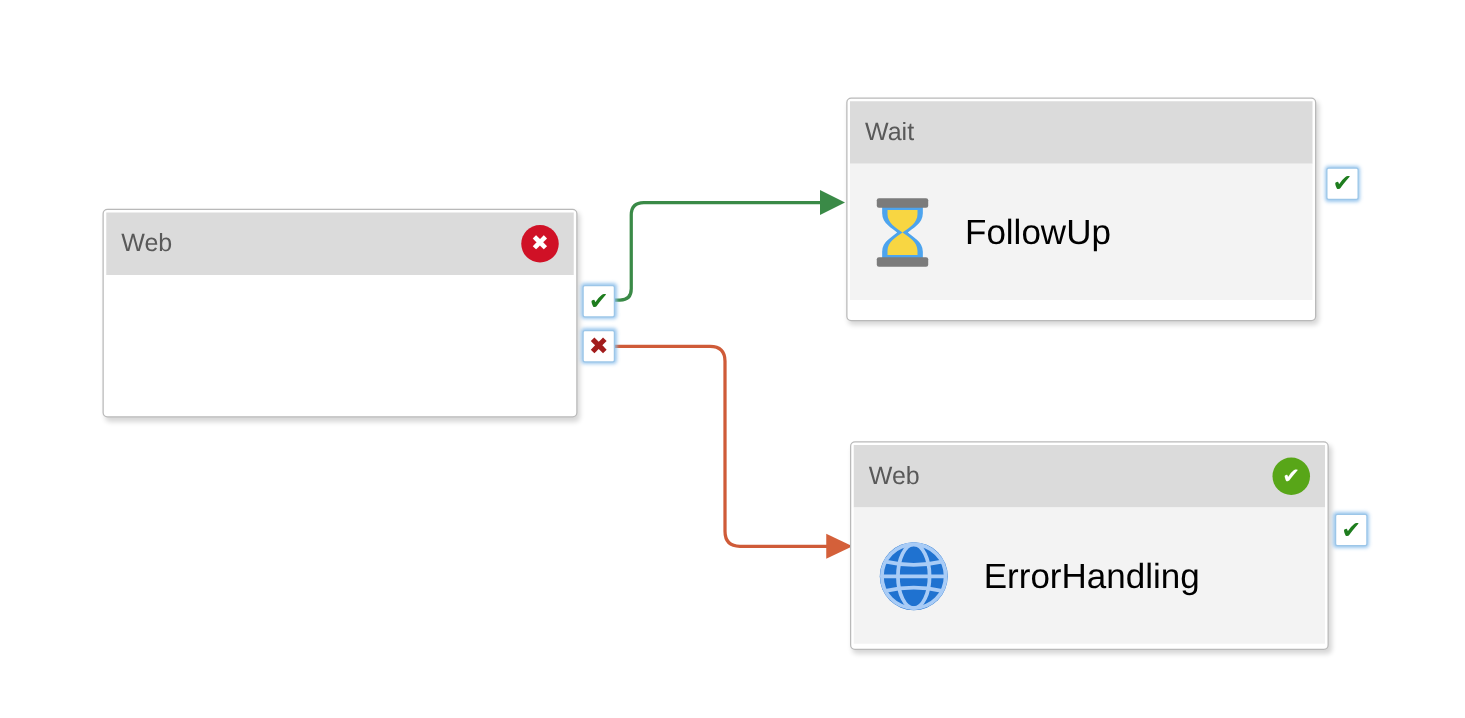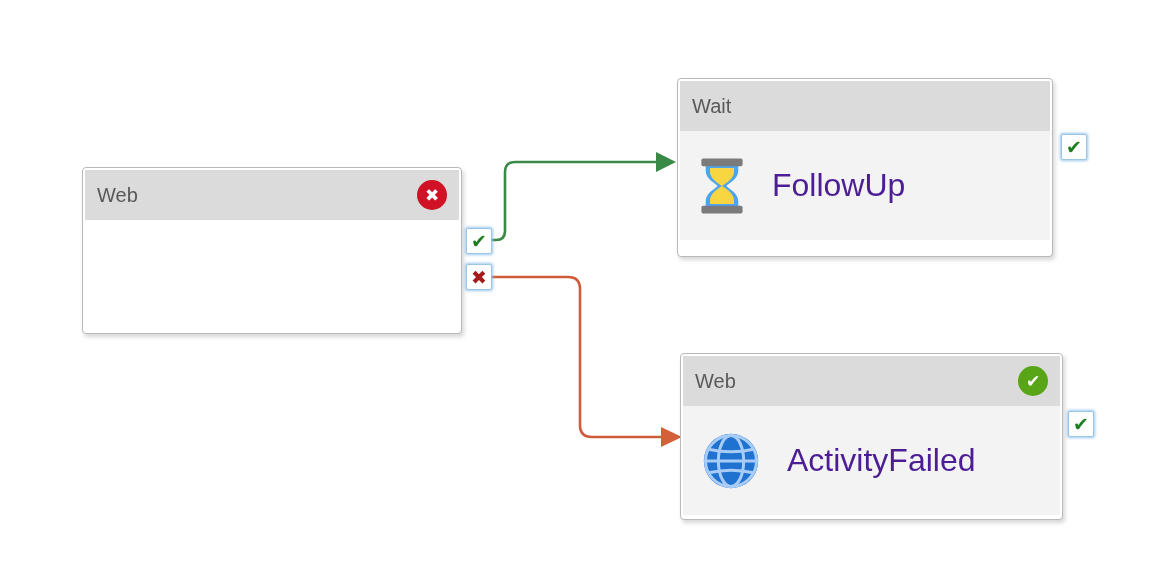--- a/index.html
+++ b/index.html
@@ -15,21 +15,21 @@
   .head-failure { fill: #d4603a; }
 
   
   .node { position: absolute; z-index: 2; background: #ffffff;
     border: 1px solid #b9b9b9; border-radius: 4px; padding: 2px;
     box-shadow: 2px 3px 4px rgba(0,0,0,0.16); }
   .node-header { height: 50px; background: #dbdbdb; display: flex;
     align-items: center; padding: 0 12px; }
   .node-type { color: #595959; font-size: 20px; flex: 1 1 auto; }
   .node-body { display: flex; align-items: center; padding: 0 0 0 18px; }
-  .node-name { color: #4c1d95; font-size: 32px; margin-left: 26px; }
+  .node-name { color: #000000; font-size: 28px; margin-left: 26px; }
 
   .badge { width: 30px; height: 30px; border-radius: 50%; display: flex;
     align-items: center; justify-content: center; flex: 0 0 auto; }
   .badge-error   { background: #d01126; }
   .badge-success { background: #58a618; }
   .badge .glyph { color: #ffffff; font-size: 17px; font-weight: bold; line-height: 1;
     font-family: "DejaVu Sans", sans-serif; }
 
   
   .port { position: absolute; z-index: 3; width: 26px; height: 26px;
@@ -105,21 +105,21 @@
           <circle cx="32" cy="32" r="29" fill="#1f72d0"></circle>
           <g fill="none" stroke="#a9ccf6" stroke-width="3.2">
             <circle cx="32" cy="32" r="27.2"></circle>
             <ellipse cx="32" cy="32" rx="13.5" ry="27.2"></ellipse>
             <line x1="5" y1="32" x2="59" y2="32"></line>
             <path d="M8 19.5 Q32 25 56 19.5"></path>
             <path d="M8 44.5 Q32 39 56 44.5"></path>
           </g>
         </svg>
       </span>
-      <span class="node-name">ActivityFailed</span>
+      <span class="node-name">ErrorHandling</span>
     </div>
   </div>
 
   <div class="port port-check" style="left:1068px; top:411px;">
     <span class="glyph">✔</span>
   </div>
 
 </div>
 
 </body></html>

